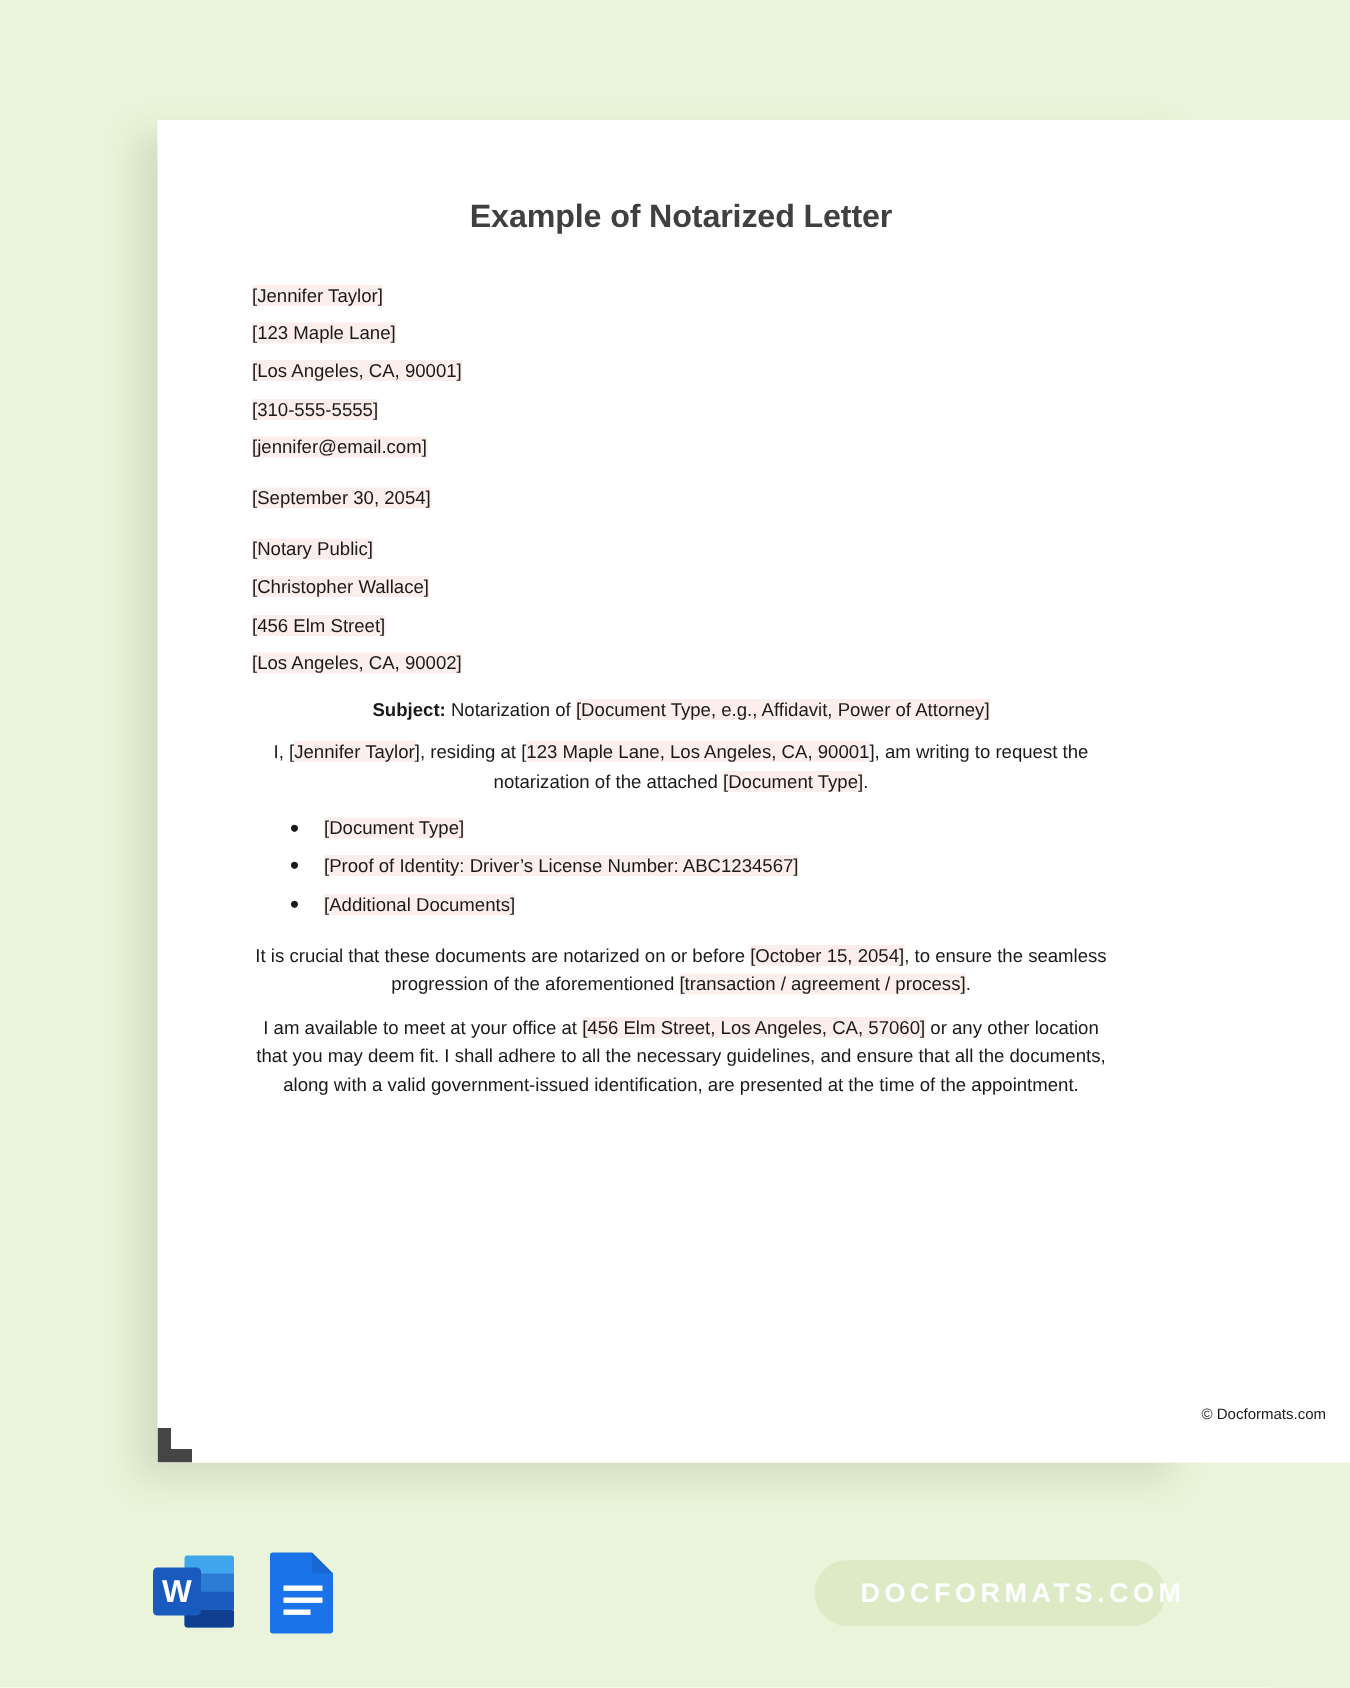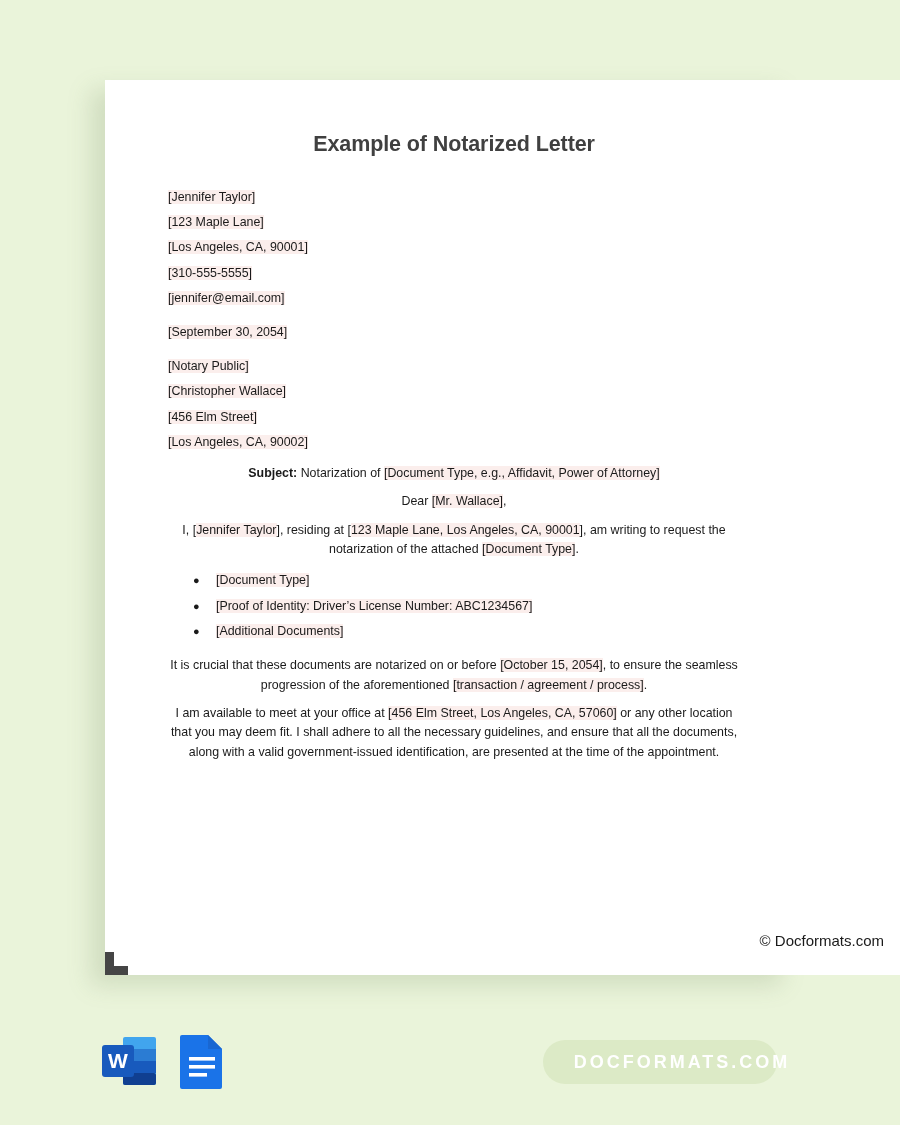--- a/index.html
+++ b/index.html
@@ -137,21 +137,21 @@
     position: absolute;
     left: 25px;
     top: 0;
     font-size: 11px;
   }
 
   .footer-credit {
     position: absolute;
     right: 53px;
     bottom: 26px;
-    font-size: 15px;
+    font-size: 10px;
     color: #1a1a1a;
   }
 
   
   .icon-row {
     position: absolute;
     left: 98px;
     top: 1029px;
     display: flex;
     align-items: flex-start;
@@ -208,21 +208,20 @@
 
     <div class="line"><span class="hl">[Notary Public]</span></div>
     <div class="line"><span class="hl">[Christopher Wallace]</span></div>
     <div class="line"><span class="hl">[456 Elm Street]</span></div>
     <div class="line"><span class="hl">[Los Angeles, CA, 90002]</span></div>
 
     <div class="gap-md"></div>
 
     <div class="para"><span class="bold">Subject:</span><span> Notarization of </span><span class="hl">[Document Type, e.g., Affidavit, Power of Attorney]</span></div>
 
-    <div class="para"><span>Dear </span><span class="hl">[Mr. Wallace]</span><span>,</span></div>
 
     <div class="para"><span>I, </span><span>[</span><span class="hl">Jennifer Taylor</span><span>], residing at [</span><span class="hl">123 Maple Lane, Los Angeles, CA, 90001</span><span>], am writing to request the notarization of the attached </span><span class="hl">[Document Type]</span><span>.</span></div>
 
 
     <ul class="doc-list">
       <li><span class="bullet">●</span><span class="hl">[Document Type]</span></li>
       <li><span class="bullet">●</span><span class="hl">[Proof of Identity: Driver’s License Number: ABC1234567]</span></li>
       <li><span class="bullet">●</span><span class="hl">[Additional Documents]</span></li>
     </ul>
 

